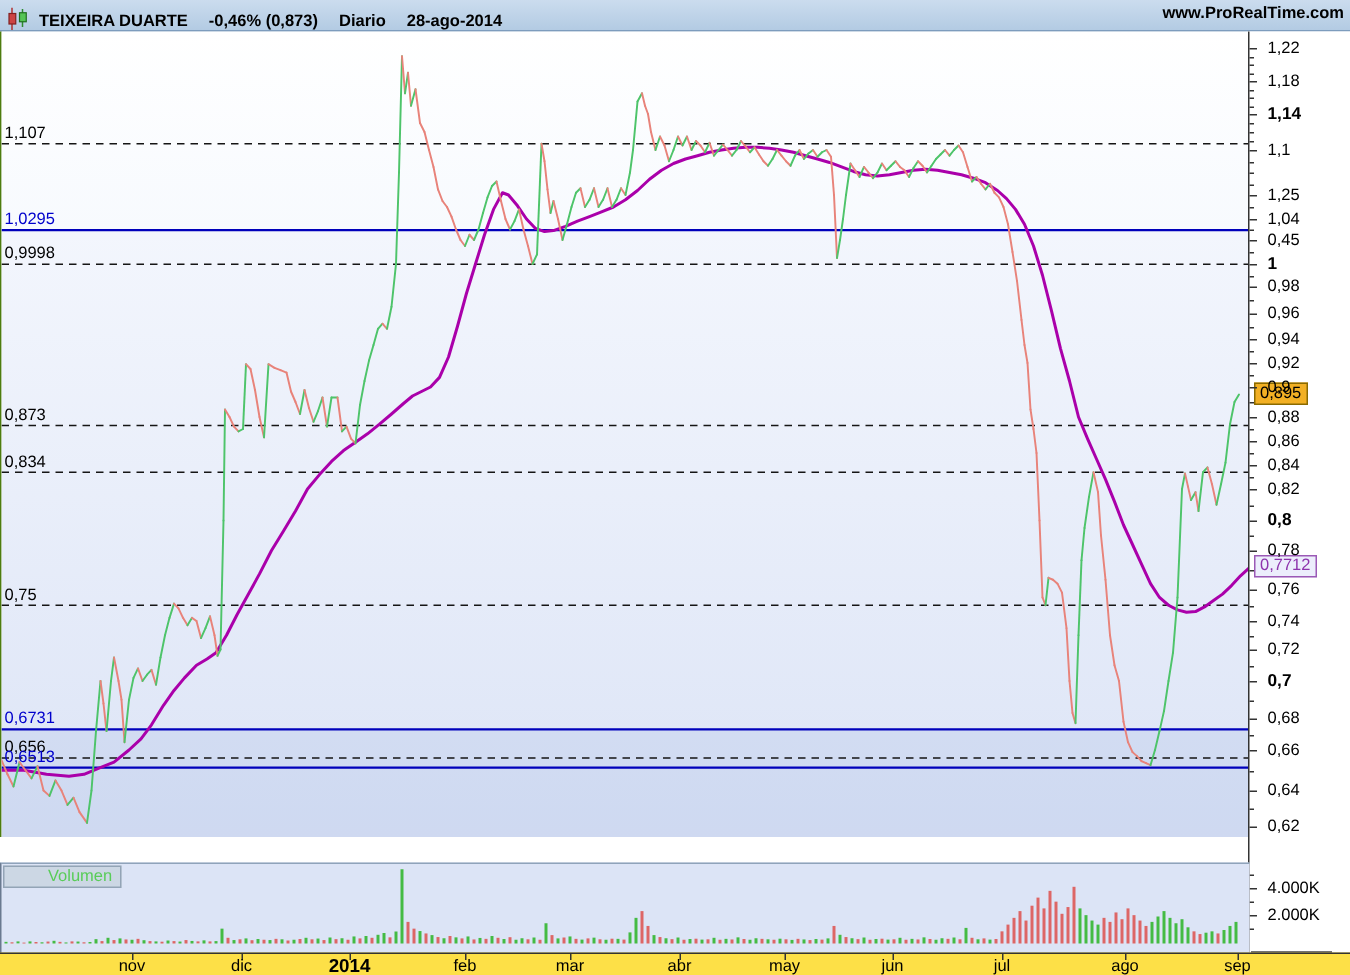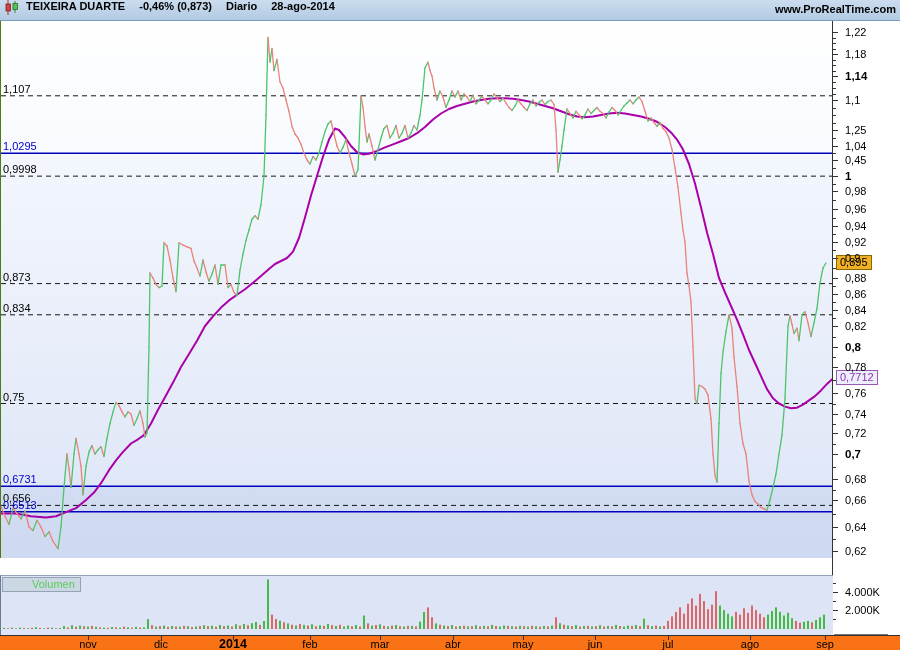--- a/index.html
+++ b/index.html
@@ -1,18 +1,18 @@
 <!DOCTYPE html>
 <html><head>
 <meta charset="utf-8">
 <style>
   html,body{margin:0;padding:0;background:#fff;}
   #app{position:relative;width:900px;height:650px;font-family:"Liberation Sans","DejaVu Sans",sans-serif;overflow:hidden;background:#fff;border-bottom:1px solid #9ab0c8;}
   
-  #titlebar{position:absolute;left:0;top:0;width:900px;height:20px;background:linear-gradient(#cbdcee,#b3cbe3);border-bottom:1px solid #7d9cbd;display:flex;align-items:flex-start;font-size:11px;font-weight:bold;color:#000;}
+  #titlebar{position:absolute;left:0;top:0;width:900px;height:20px;background:linear-gradient(#cbdcee,#b3cbe3);border-bottom:1px solid #7d9cbd;display:flex;align-items:flex-end;font-size:11px;font-weight:bold;color:#000;}
   #titlebar .sp{margin-left:14px;}
   #titlebar .sym{margin-left:6px;}
   #site{position:absolute;right:4px;top:3px;font-size:11px;font-weight:bold;}
   #candleicon{margin-left:4px;width:16px;height:15px;}
   
   .tabrow{position:absolute;display:flex;}
   #tabs{left:2px;top:22px;}
   .tab{background:#d8e2ee;border:1px solid #93a4b6;padding:0 5px;font-size:11px;line-height:13px;height:13px;margin-right:1px;white-space:nowrap;}
   
   #chart{position:absolute;left:0;top:21px;width:832px;height:537px;border-left:1px solid #4d7c0f;}
@@ -29,21 +29,21 @@
   #badge-sma{left:3px;background:#eceefc;border:1px solid #9b59b6;color:#8e34ad;}
   #badge-vol{left:1px;background:#e8eef8;border:4px solid #737373;color:#2fae2f;margin-top:20px;}
   
   #copy{position:absolute;left:0;top:558px;width:832px;height:17px;background:#d7e3f2;border-top:1px solid #55606e;border-left:1px solid #6a7a90;font-size:11px;color:#000;display:flex;align-items:center;}
   #copy span{margin-left:8px;}
   
   #volwrap{position:absolute;left:0;top:575px;width:832px;height:60px;background:#dce4f6;border-top:1px solid #8fa3ba;border-left:1px solid #6a7a90;}
   #voltab{left:2px;top:577px;}
   #voltab .tab{background:#ccd7e4;}
   
-  #xaxis{position:absolute;left:0;top:635px;width:900px;height:15px;background:#f97316;border-top:1px solid #333;}
+  #xaxis{position:absolute;left:0;top:635px;width:900px;height:15px;background:#fde047;border-top:1px solid #333;}
   .xtick{position:absolute;top:0;width:1px;height:4px;background:#333;}
   .xlab{position:absolute;top:2px;font-size:11px;color:#000;transform:translateX(-50%);}
   .xlab.b{font-weight:bold;font-size:12.5px;top:1px;}
 </style>
 </head>
 <body>
 
 <div id="app">
 
   <div id="titlebar">

